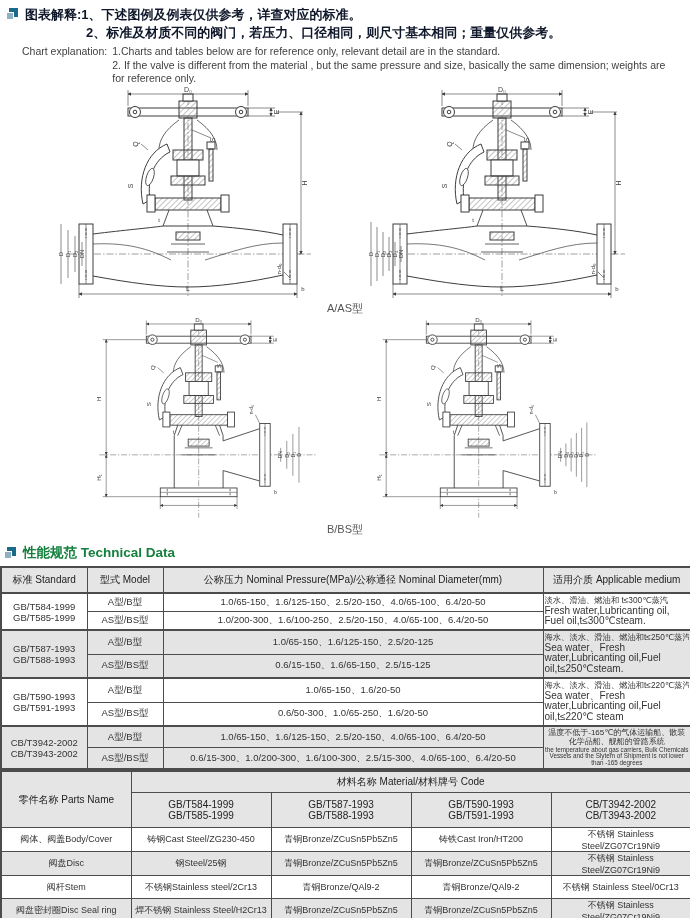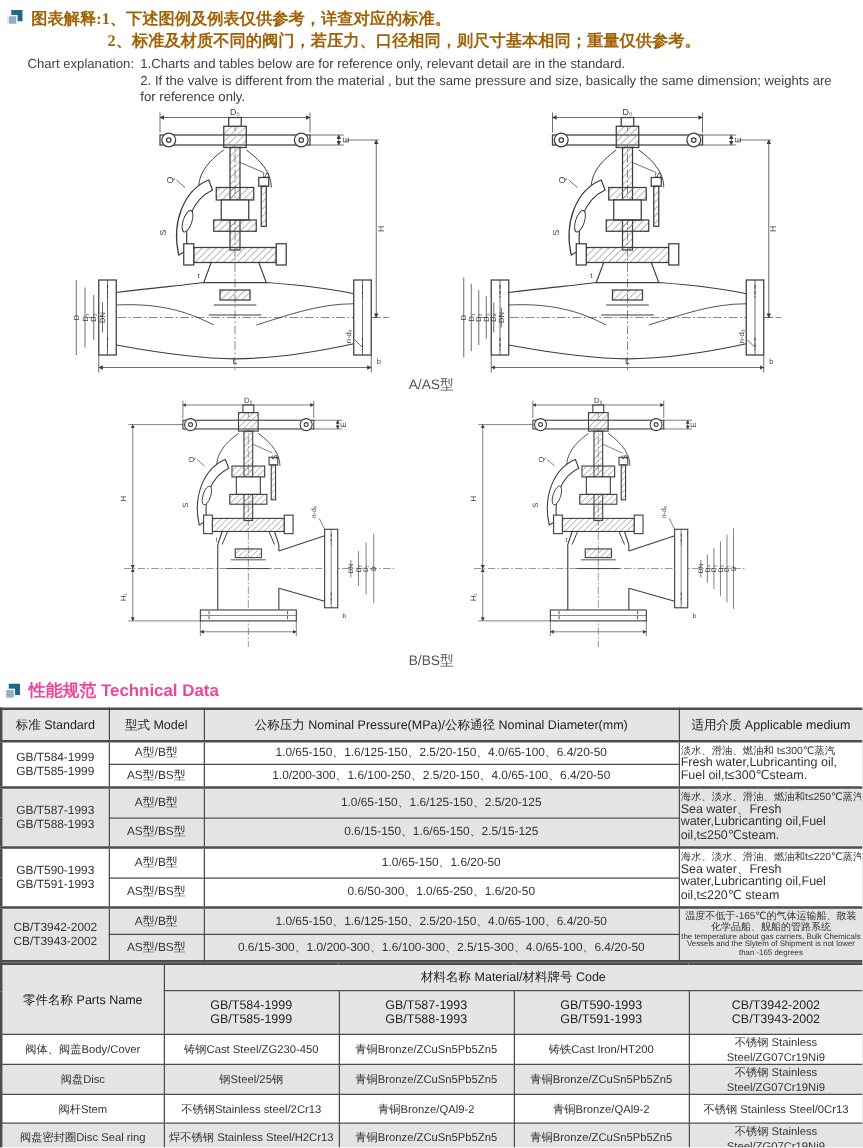--- a/index.html
+++ b/index.html
@@ -1,37 +1,37 @@
 <!DOCTYPE html>
 <html><head>
 <meta charset="utf-8">
 <style>
   html,body{margin:0;padding:0;background:#fff;}
   .page{width:690px;height:918px;background:#fff;position:relative;overflow:hidden;
         font-family:"Liberation Sans","DejaVu Sans",sans-serif;color:#333;}
   
   .explain{padding:6px 8px 0 6px;}
   .zh-row{display:flex;align-items:flex-start;gap:7px;}
-  .zh1,.zh2{font-weight:bold;font-size:13px;color:#a16207;line-height:1.35;font-family:Liberation Serif, serif;}
+  .zh1,.zh2{font-weight:bold;font-size:13px;color:#0f172a;line-height:1.35;}
   .zh2{margin-left:80px;}
   .en-block{display:flex;font-size:10.5px;color:#3f3f3f;margin-top:4px;padding-left:16px;line-height:1.3;}
   .en-label{white-space:nowrap;margin-right:5px;}
   .en-lines{width:560px;}
   .en-l2{padding-left:0;}
   .bullet{width:12px;height:12px;position:relative;flex:0 0 auto;margin-top:2px;}
   .bullet::before{content:"";position:absolute;right:0;top:0;width:9px;height:9px;background:#1b6a8a;}
   .bullet::after{content:"";position:absolute;left:0;bottom:0;width:6px;height:6px;background:#8fb0c4;border:1px solid #fff;}
   
   .draw-row{display:flex;justify-content:center;gap:44px;}
   .valve{display:block;}
   .valve text{font-size:7px;fill:#3d3d3d;text-anchor:middle;font-family:"Liberation Sans","DejaVu Sans",sans-serif;}
   .valve text.sm{font-size:6px;}
   .drow-label{text-align:center;font-size:11px;color:#555;height:16px;line-height:14px;}
   
-  .sec{display:flex;align-items:center;gap:7px;margin:6px 0 4px 4px;font-weight:bold;font-size:13.5px;color:#ec4899;}
+  .sec{display:flex;align-items:center;gap:7px;margin:6px 0 4px 4px;font-weight:bold;font-size:13.5px;color:#15803d;}
   .sec .bullet{margin-top:0;}
   
   table{border-collapse:collapse;width:690px;table-layout:fixed;border:2px solid #4c4c4c;}
   td,th{border:1px solid #4c4c4c;padding:0 2px;text-align:center;vertical-align:middle;overflow:hidden;}
   th{background:#e5e5e5;font-weight:normal;font-size:10px;color:#222;}
   .tech th{height:24px;}
   .tech td{font-size:9.5px;height:16px;white-space:nowrap;}
   .tech tr.shade td{background:#e4e4e4;}
   .tech tr.gtop td{border-top:2px solid #4c4c4c;}
   .tech td.med{white-space:normal;padding:2px 1px;}

